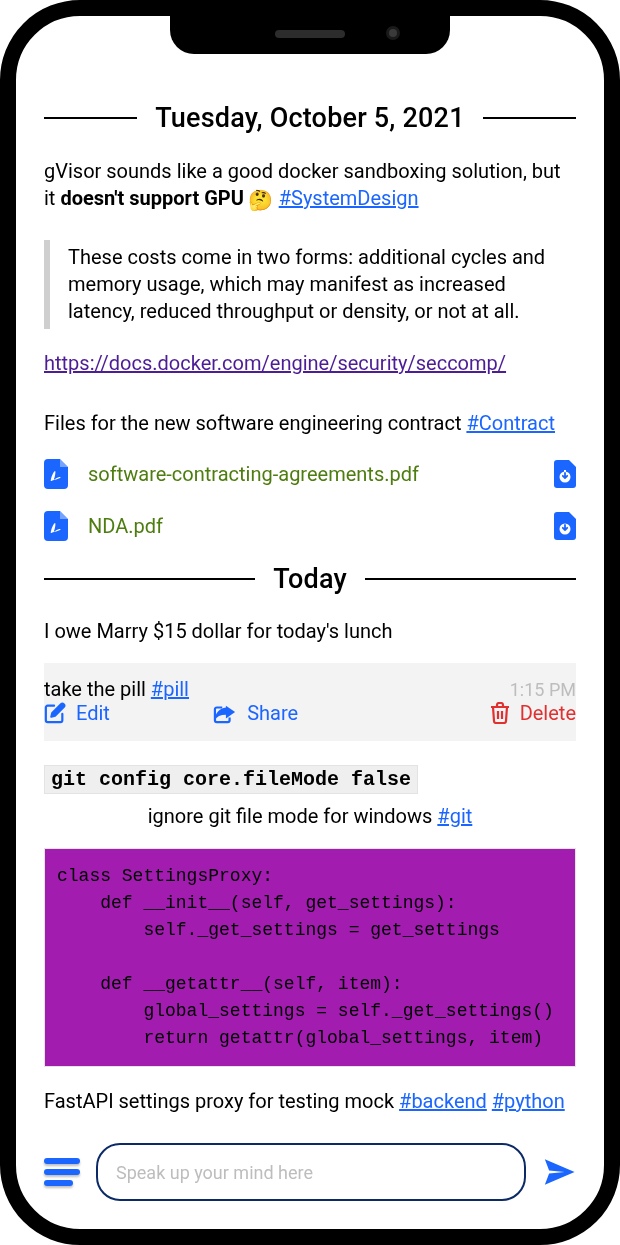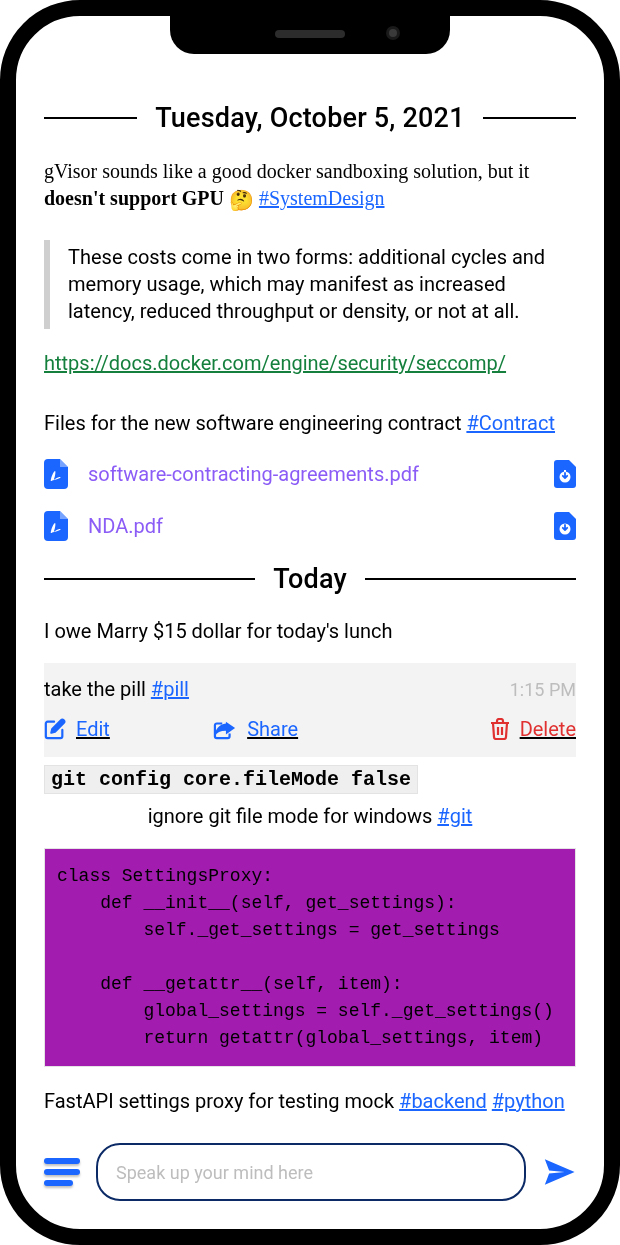--- a/index.html
+++ b/index.html
@@ -23,51 +23,51 @@
     .camera::after{content:"";position:absolute;inset:3px;border-radius:50%;background:#3a3a3a;}
     
     .screen{
       position:absolute; top:46px; bottom:20px; left:28px; right:28px;
       display:flex; flex-direction:column;
     }
     .scroll{ flex:1 1 auto; overflow:hidden; padding-top:40px;}
     .date-divider{ display:flex; align-items:center; gap:18px; margin:0 0 24px 0;}
     .date-divider .line{flex:1;height:2px;background:#000;}
     .date-divider .label{font-size:27px; font-weight:500; letter-spacing:0.2px;}
-    .note{font-size:20px; line-height:1.35; margin-bottom:26px;font-family:Liberation Serif, serif;}
+    .note{font-size:20px; line-height:1.35; margin-bottom:26px;}
     .note a.tag, .tag{color:#1b66ff; text-decoration:underline;}
     .note b{font-weight:700;}
     .quote{
       border-left:6px solid #cfcfcf; padding:4px 0 4px 18px; margin:4px 0 22px 0;
       font-size:20px; line-height:1.35;
     }
     .urlline{margin-bottom:36px;}
-    .urlline a{color:#15803d;text-decoration:underline;font-size:20px;}
+    .urlline a{color:#4c1d95;text-decoration:underline;font-size:20px;}
     .files-title{font-size:20px;margin-bottom:24px;}
     .file-row{display:flex;align-items:center;gap:20px;margin-bottom:22px;}
     .file-row .spacer{flex:1;}
-    .file-name{color:#8b5cf6;font-size:20px;}
+    .file-name{color:#4d7c0f;font-size:20px;}
     .icon svg{display:block;}
     .section-today{margin-top:14px;}
     .plain{font-size:20px;margin:18px 0 20px;}
     .selected-card{
       background:#f3f3f3; margin:0 -28px; padding:14px 28px 16px 28px;
     }
     .selected-top{display:flex;align-items:baseline;}
     .selected-top .txt{font-size:20px;text-align:center;}
     .selected-top .time{margin-left:auto;color:#bdbdbd;font-size:18px;}
-    .actions{display:flex;align-items:center;margin-top:16px;text-decoration:underline;}
+    .actions{display:flex;align-items:center;}
     .action{display:flex;align-items:center;gap:10px;font-size:20px;}
     .action.edit{color:#1b66ff;}
     .action.share{color:#1b66ff;margin-left:auto;margin-right:auto;position:relative;left:5px;}
     .action.delete{color:#e03030;margin-left:auto;}
     .inline-code{
       display:inline-block;background:#efefef;border:1px solid #e3e3e3;
       font-family:"Courier New",ui-monospace,Menlo,monospace;font-weight:700;
-      font-size:20px;padding:2px 6px;margin-top:8px;
+      font-size:20px;padding:2px 6px;margin-top:24px;
     }
     .codeblock{
       background:#a21caf;border:1px solid #e4e4e4;padding:14px 12px;margin:18px 0 14px;
       font-family:"Courier New",ui-monospace,Menlo,monospace;font-size:18px;line-height:1.5;
       white-space:pre;
       overflow:hidden;
     }
     .bottom-bar{
       flex:0 0 auto; display:flex; align-items:center; gap:16px; padding:10px 0 8px 0;
     }

